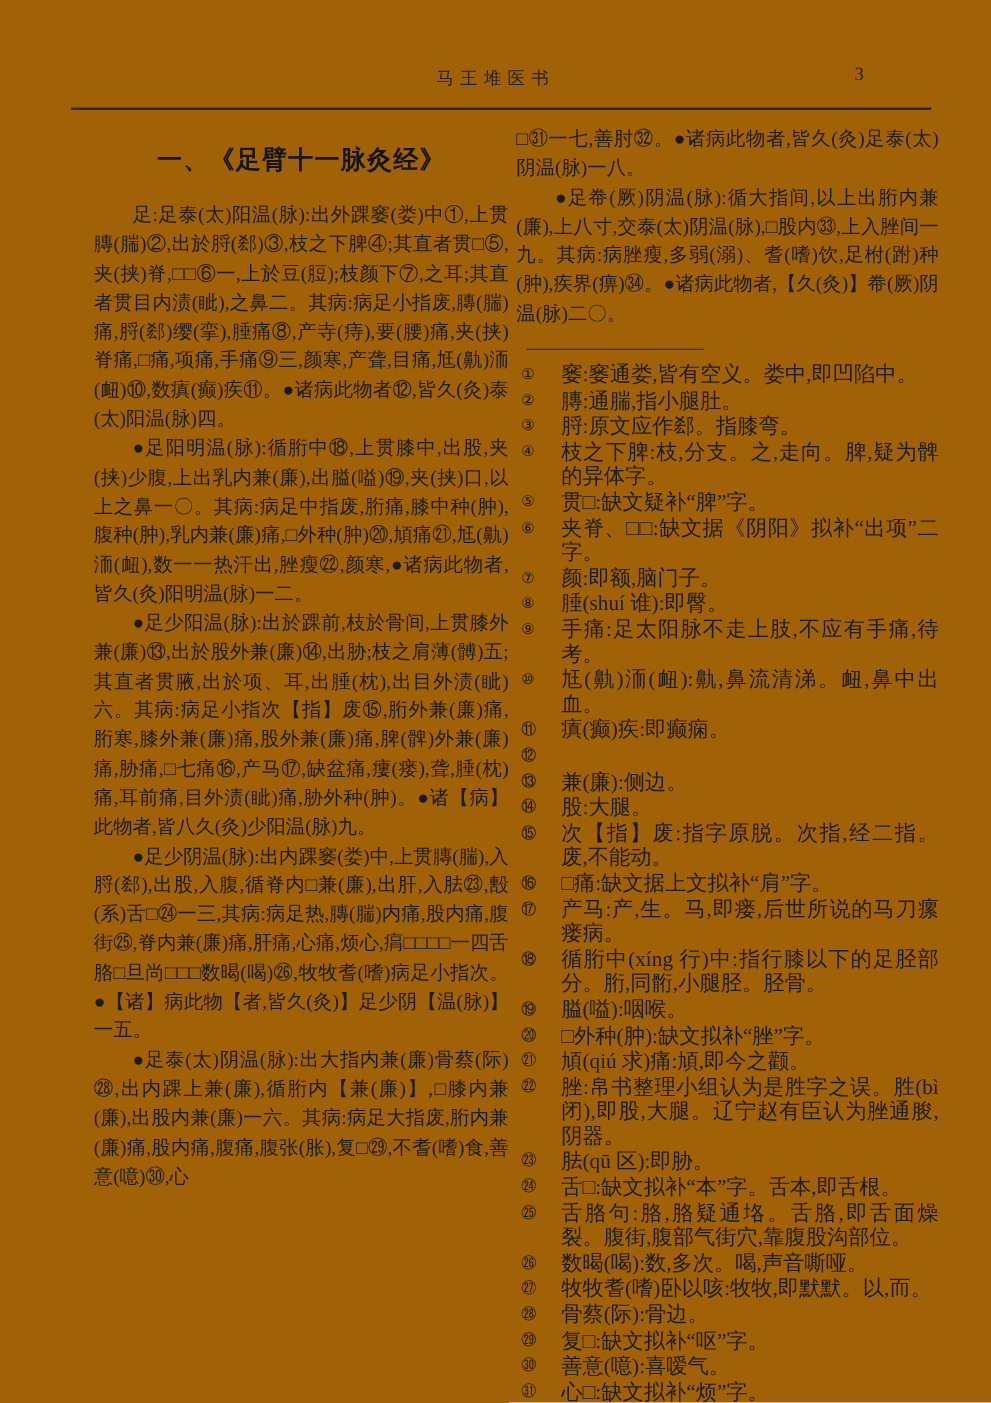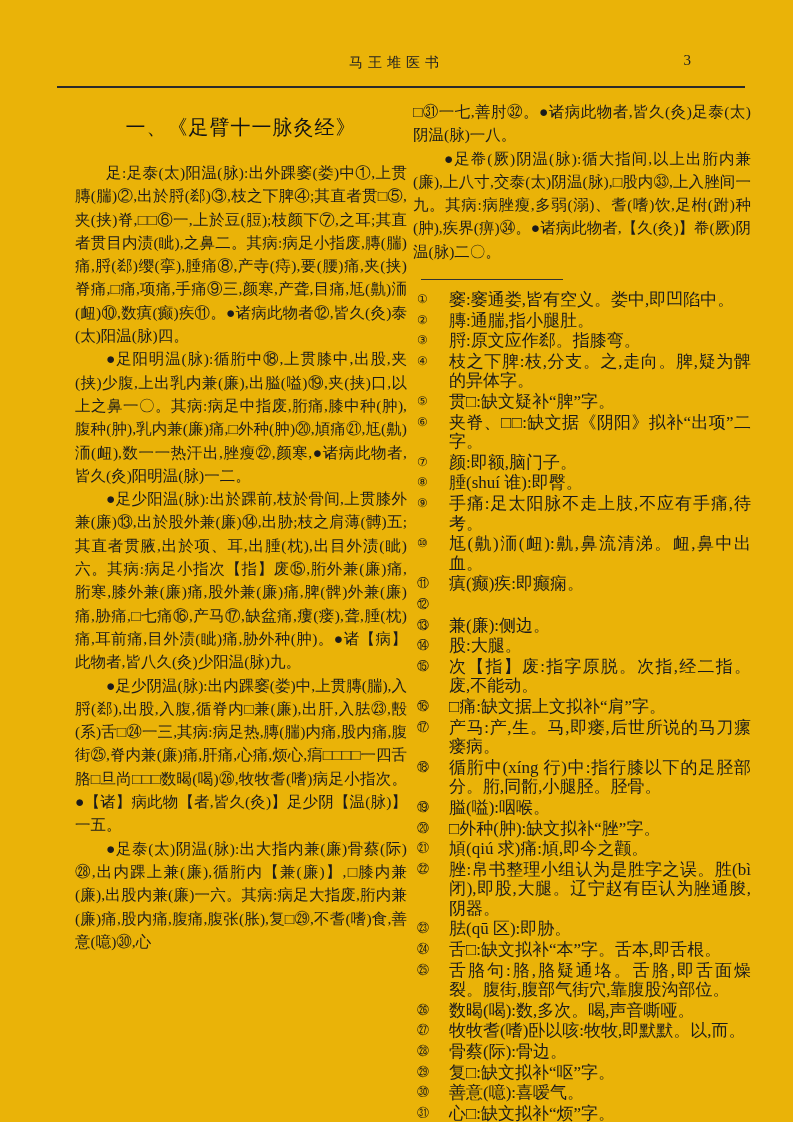--- a/index.html
+++ b/index.html
@@ -7,21 +7,21 @@
     padding: 0;
     width: 793px;
     height: 1122px;
     overflow: hidden;
     background: #f6f6f3;
   }
   .page {
     position: relative;
     width: 793px;
     height: 1122px;
-    background: #eab308;
+    background: #a16207;
     color: #1c1c1c;
     font-family: "Liberation Serif", "DejaVu Serif", serif;
   }
   .header-title {
     position: absolute;
     top: 54px;
     left: 0;
     width: 100%;
     text-align: center;
     font-size: 14px;
@@ -51,21 +51,21 @@
     left: 75px;
     width: 332px;
   }
   .col-right {
     left: 413px;
     width: 338px;
   }
   .section-title {
     text-align: center;
     font-size: 20px;
-    font-weight: normal;
+    font-weight: bold;
     letter-spacing: 1px;
     margin: 14px 0 20px 0;
     color: #141414;
   }
   .body-text p {
     margin: 0;
     font-size: 15.5px;
     line-height: 23.3px;
     text-align: justify;
     text-justify: inter-ideograph;

